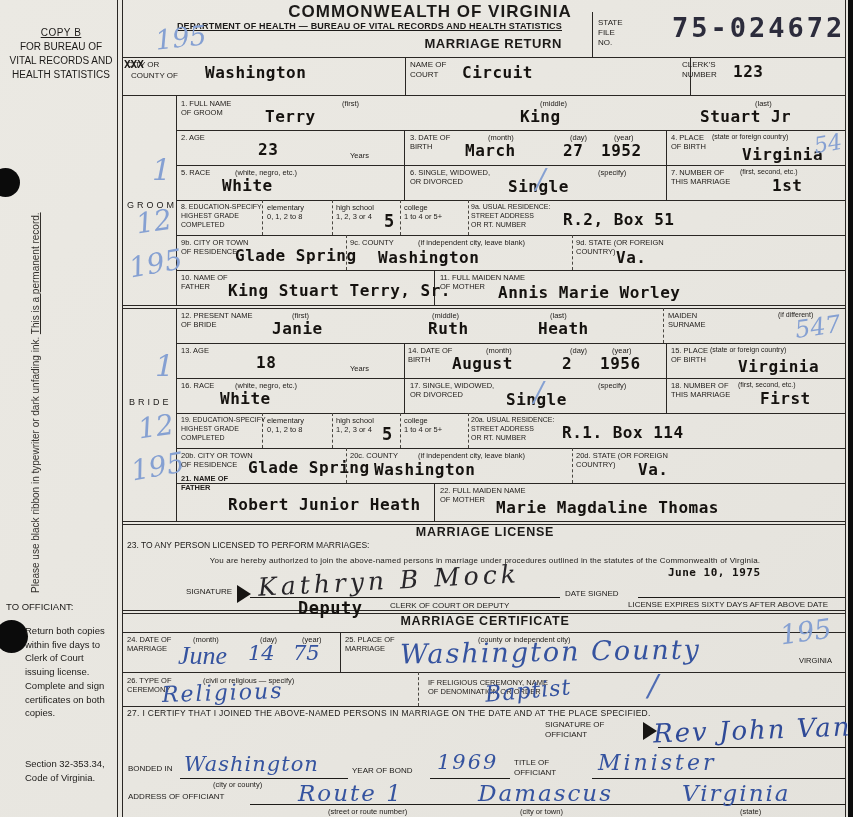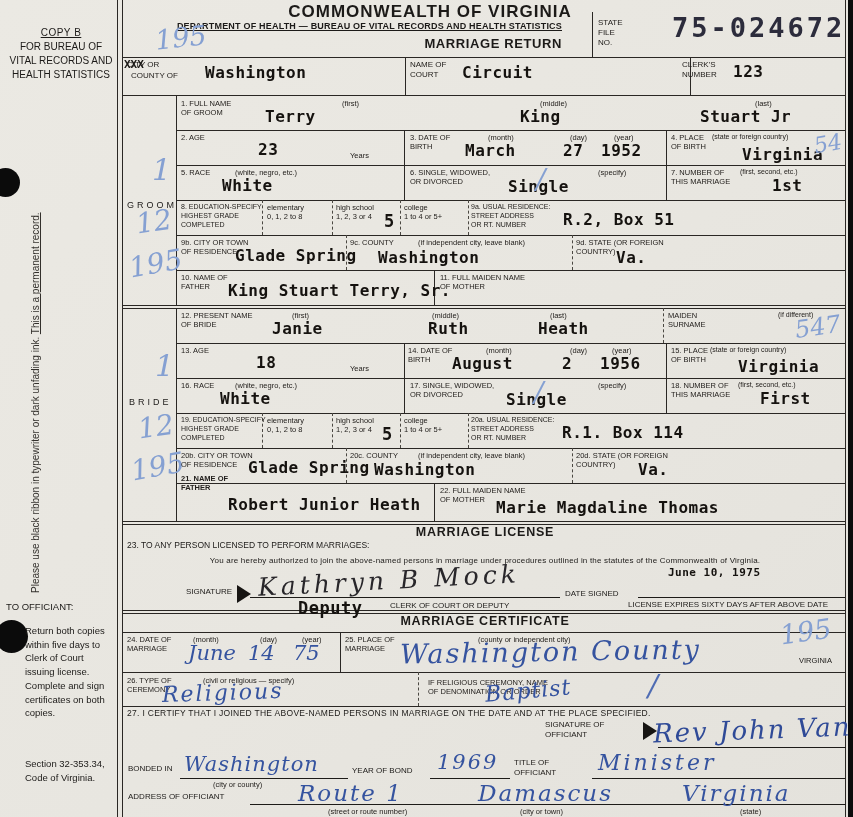--- a/index.html
+++ b/index.html
@@ -203,20 +203,21 @@
   <div class="T" style="left:378px;top:248px;font-size:16px;">Washington</div>
   <div class="L" style="left:576px;top:238px;">9d. STATE (OR FOREIGN
 COUNTRY)</div>
   <div class="T" style="left:616px;top:248px;font-size:16px;">Va.</div>
 
   <div class="L" style="left:181px;top:273px;">10. NAME OF
 FATHER</div>
   <div class="T" style="left:228px;top:281px;font-size:16px;">King Stuart Terry, Sr.</div>
   <div class="L" style="left:440px;top:273px;">11. FULL MAIDEN NAME
 OF MOTHER</div>
+  <div class="T" style="left:498px;top:283px;font-size:16px;">Annis Marie Worley</div>
 
   <div class="abs" style="left:129px;top:397px;font-size:9px;letter-spacing:3px;">BRIDE</div>
   <div class="P" style="left:155px;top:348px;font-size:30px;">1</div>
   <div class="P" style="left:138px;top:410px;font-size:28px;transform:rotate(-8deg);">12</div>
   <div class="P" style="left:131px;top:450px;font-size:28px;transform:rotate(-10deg);">195</div>
 
   <div class="L" style="left:181px;top:311px;">12. PRESENT NAME
 OF BRIDE</div>
   <div class="H" style="left:292px;top:311px;">(first)</div>
   <div class="H" style="left:432px;top:311px;">(middle)</div>
@@ -303,21 +304,21 @@
   <div class="WL" style="left:638px;top:597px;width:207px;"></div>
   <div class="T" style="left:668px;top:566px;font-size:11px;">June 10, 1975</div>
   <div class="abs" style="left:628px;top:600px;font-size:8px;">LICENSE EXPIRES SIXTY DAYS AFTER ABOVE DATE</div>
 
   <div class="sect" style="left:300px;top:614px;width:370px;">MARRIAGE CERTIFICATE</div>
   <div class="L" style="left:127px;top:635px;">24. DATE OF
 MARRIAGE</div>
   <div class="H" style="left:193px;top:635px;">(month)</div>
   <div class="H" style="left:260px;top:635px;">(day)</div>
   <div class="H" style="left:302px;top:635px;">(year)</div>
-  <div class="W" style="left:188px;top:641px;font-size:21px;">June</div>
+  <div class="W" style="left:178px;top:641px;font-size:26px;font-family:Liberation Serif, serif;">June</div>
   <div class="W" style="left:248px;top:641px;font-size:21px;">14</div>
   <div class="W" style="left:293px;top:641px;font-size:21px;">75</div>
   <div class="L" style="left:345px;top:635px;">25. PLACE OF
 MARRIAGE</div>
   <div class="H" style="left:478px;top:635px;">(county or independent city)</div>
   <div class="W" style="left:400px;top:636px;font-size:27px;letter-spacing:2px;transform:rotate(-1deg);">Washington County</div>
   <div class="abs" style="left:799px;top:656px;font-size:7.5px;">VIRGINIA</div>
   <div class="P" style="left:780px;top:616px;font-size:27px;transform:rotate(-8deg);">195</div>
   <div class="L" style="left:127px;top:676px;">26. TYPE OF
 CEREMONY</div>

